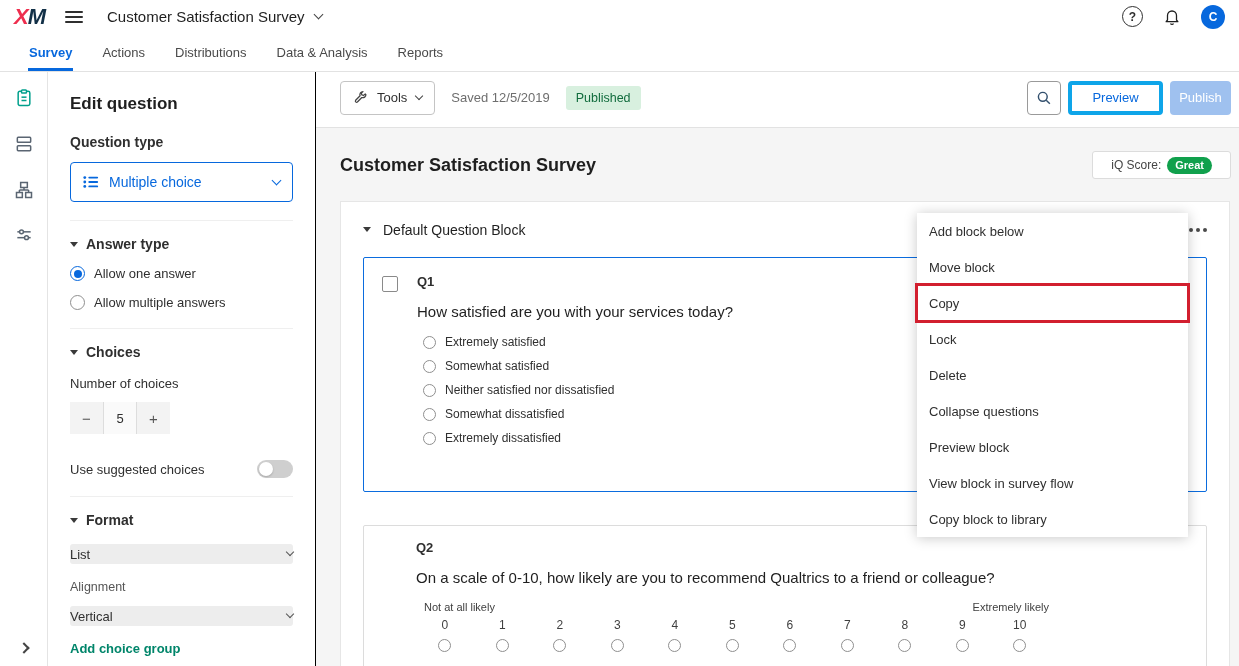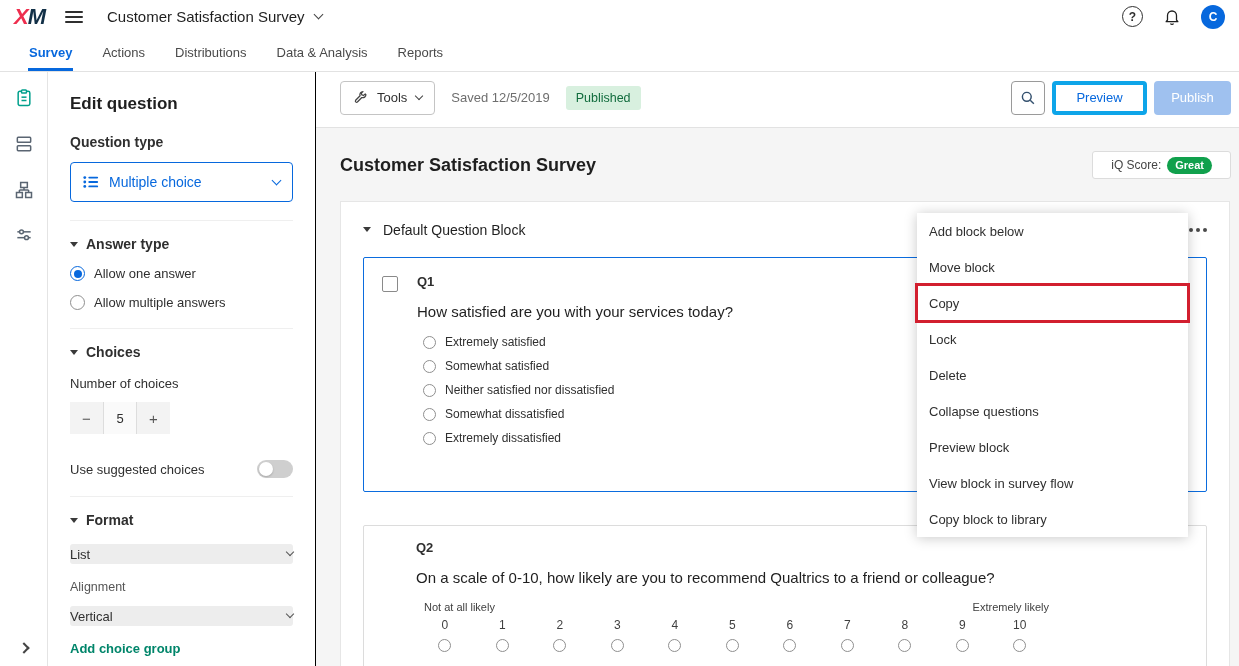--- a/index.html
+++ b/index.html
@@ -58,21 +58,21 @@
   
   .main{position:absolute;top:72px;left:316px;right:0;bottom:0;background:#f5f5f5}
   .toolbar{height:56px;background:#fff;border-bottom:1px solid #e2e2e2;display:flex;align-items:center;padding:0 8px 4px 24px;gap:16px}
   .tools-btn{height:34px;border:1px solid #c4c4c4;border-radius:4px;background:#fff;display:flex;align-items:center;gap:9px;padding:0 12px;font-size:13px;color:#2f2f2f;cursor:pointer}
   .tools-btn .chev{width:6px;height:6px}
   .saved{font-size:13px;color:#6e6e6e}
   .badge-published{background:#d8f0df;color:#116c3d;font-size:12.5px;padding:5px 10px;border-radius:3px}
   .toolbar-right{margin-left:auto;display:flex;align-items:center;gap:7px}
   .search-btn{width:34px;height:34px;border:1px solid #9a9a9a;border-radius:4px;background:#fff;display:flex;align-items:center;justify-content:center;cursor:pointer}
   .preview-btn{width:95px;height:34px;border:4px solid #0ea5e9;border-radius:4px;background:#fff;color:#0768dd;font-size:13px;display:flex;align-items:center;justify-content:center;cursor:pointer}
-  .publish-btn{width:77px;height:34px;border:none;border-radius:4px;background:#9fc1ef;color:#fff;font-size:13px;display:flex;align-items:center;justify-content:center;cursor:pointer}
+  .publish-btn{width:61px;height:34px;border:none;border-radius:4px;background:#9fc1ef;color:#fff;font-size:13px;display:flex;align-items:center;justify-content:center;cursor:pointer}
   .canvas{position:absolute;top:57px;left:0;right:0;bottom:0}
   .canvas-head{display:flex;align-items:center;padding:22px 8px 0 24px}
   .canvas-title{font-size:18px;font-weight:700;color:#1f1f1f}
   .iq-badge{margin-left:auto;height:28px;background:#fff;border:1px solid #dcdcdc;border-radius:3px;display:flex;align-items:center;gap:6px;padding:0 18px;font-size:12px;color:#444}
   .iq-pill{background:#10a04c;color:#fff;font-size:11px;font-weight:700;padding:2.5px 8px;border-radius:9px}
 
   .block{position:absolute;top:72px;left:24px;right:9px;bottom:0;background:#fff;border:1px solid #e6e6e6;border-bottom:none}
   .block-header{height:55px;display:flex;align-items:center;padding:0 18px 0 22px;gap:12px}
   .block-title{font-size:14px;color:#1f1f1f}
   .more-btn{margin-left:auto;display:flex;gap:3px;cursor:pointer;padding:8px 4px}

